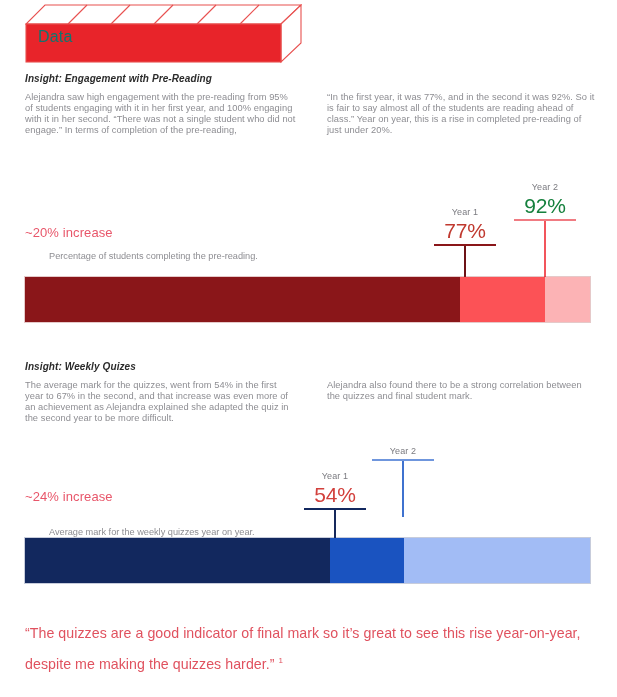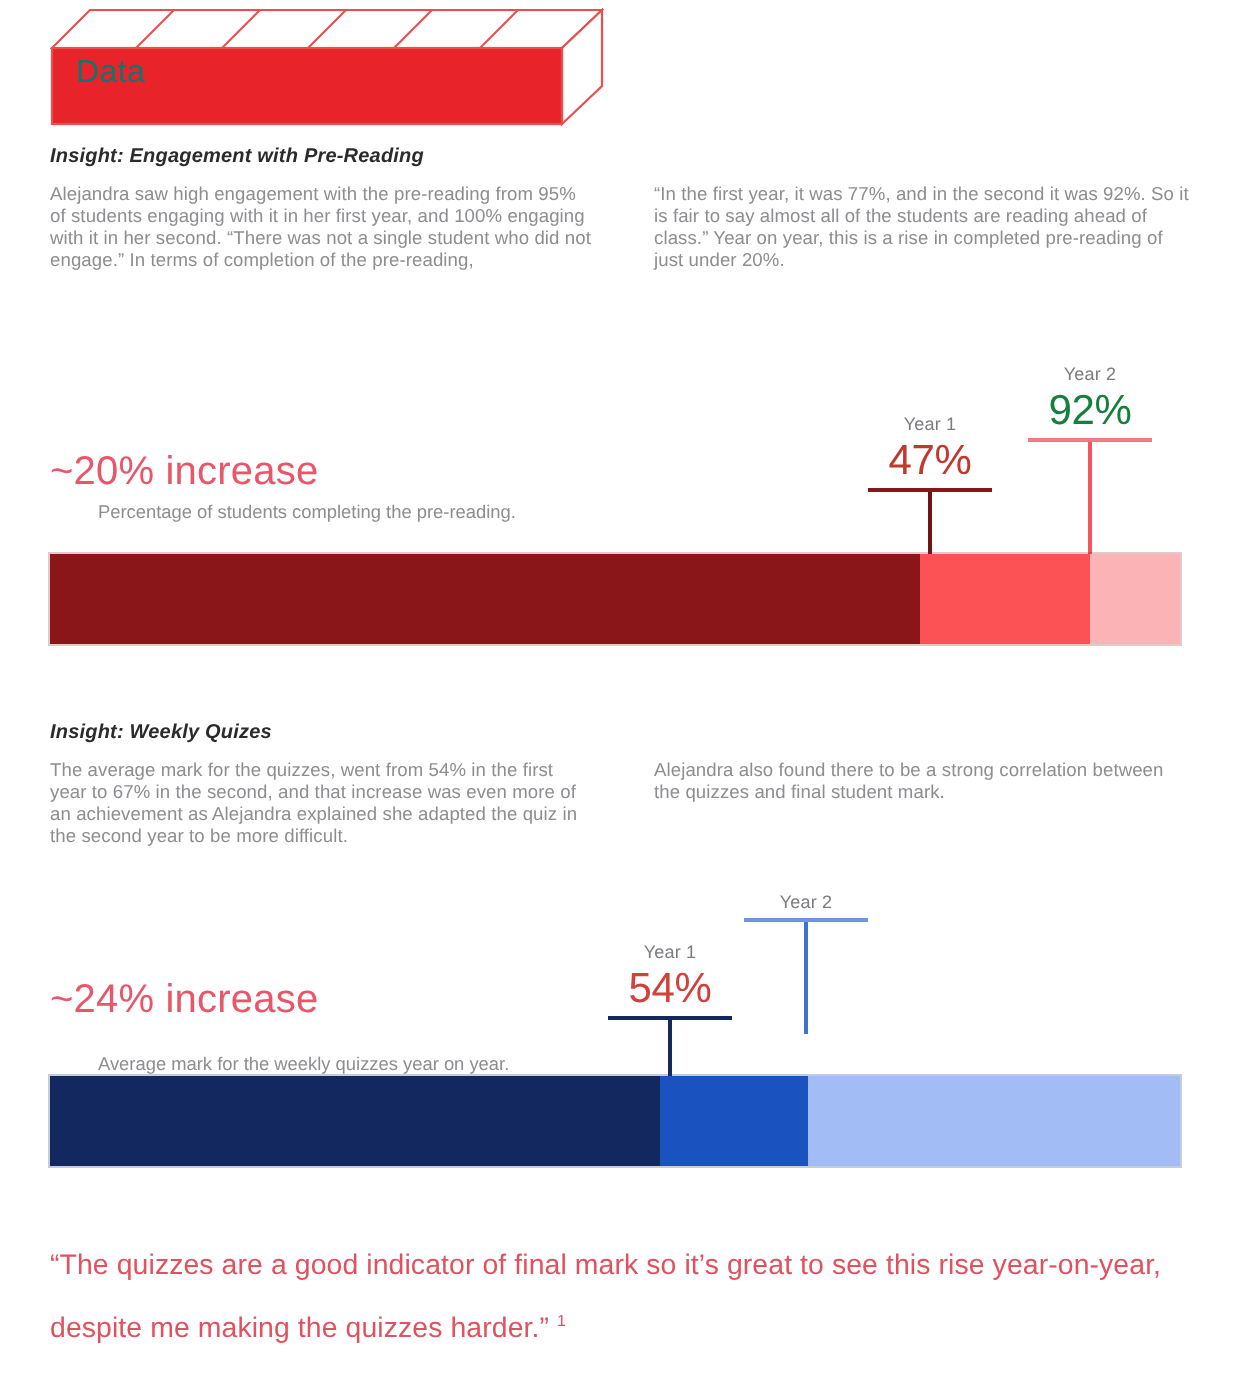--- a/index.html
+++ b/index.html
@@ -44,21 +44,21 @@
   }
   .body-col {
     position: absolute;
     font-size: 9.3px;
     line-height: 11px;
     color: #8d8d92;
     letter-spacing: .05px;
   }
   .kpi {
     position: absolute;
-    font-size: 20px;
+    font-size: 13px;
     color: #e8566a;
     letter-spacing: .1px;
     line-height: 1;
   }
   .kpi-sub {
     position: absolute;
     font-size: 9.2px;
     color: #8d8d92;
     line-height: 1;
     padding-left: 24px;
@@ -148,21 +148,21 @@
 
 <div class="body-col" style="left:25px; top:92px; width:272px;">Alejandra saw high engagement with the pre-reading from 95% of students engaging with it in her first year, and 100% engaging with it in her second. “There was not a single student who did not engage.” In terms of completion of the pre-reading,</div>
 
 <div class="body-col" style="left:327px; top:92px; width:268px;">“In the first year, it was 77%, and in the second it was 92%. So it is fair to say almost all of the students are reading ahead of class.” Year on year, this is a rise in completed pre-reading of just under 20%.</div>
 
 <div class="kpi" style="left:25px; top:226px;">~20% increase</div>
 <div class="kpi-sub" style="left:25px; top:252px;">Percentage of students completing the pre-reading.</div>
 
 <div class="marker" style="left:423px; top:206px;">
   <div class="yr">Year 1</div>
-  <div class="val val-red">47%</div>
+  <div class="val val-red">77%</div>
   <div class="rule" style="background:#8a1619;"></div>
   <div class="stem" style="height:34px; background:#6d1316;"></div>
 </div>
 
 <div class="marker" style="left:503px; top:181px;">
   <div class="yr">Year 2</div>
   <div class="val val-pink">92%</div>
   <div class="rule" style="background:#f07b82;"></div>
   <div class="stem" style="height:59px; background:#f2555c;"></div>
 </div>

